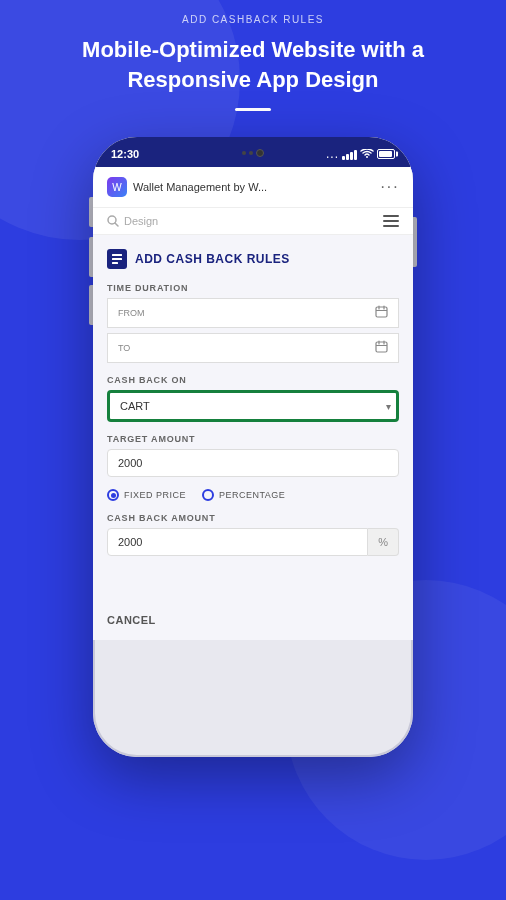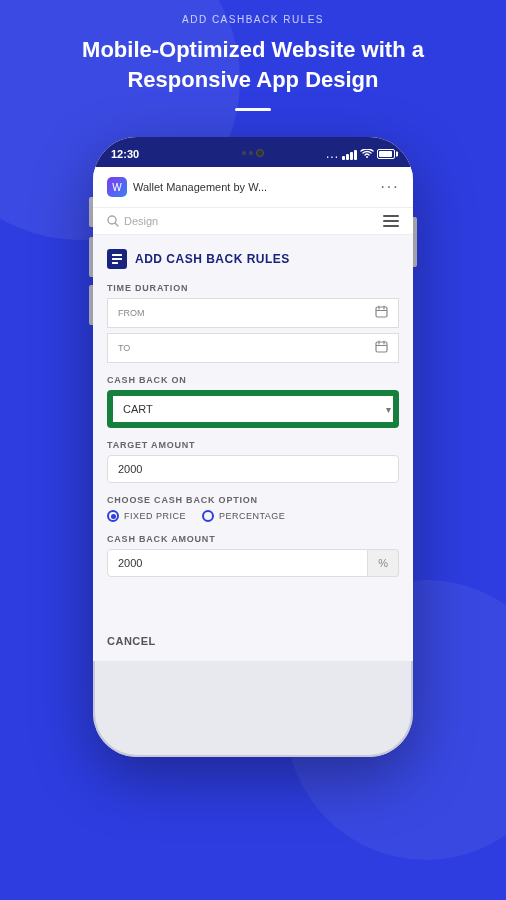--- a/index.html
+++ b/index.html
@@ -333,21 +333,21 @@
       font-size: 12px;
     }
 
     .select-wrapper {
       position: relative;
     }
 
     .select-wrapper select {
       width: 100%;
       background: #fff;
-      border: 6px solid #15803d;
+      border: 3px solid #15803d;
       border-radius: 4px;
       padding: 7px 31px 7px 10px;
       font-size: 11px;
       color: #333;
       appearance: none;
       outline: none;
     }
 
     .select-arrow {
       position: absolute;
@@ -637,21 +637,20 @@
           <span class="select-arrow">▾</span>
         </div>
       </div>
 
       <div class="field-group">
         <div class="field-label">TARGET AMOUNT</div>
         <input class="target-input" type="text" value="2000" style="">
       </div>
 
       <div class="field-group">
-        <div class="field-label">CHOOSE CASH BACK OPTION</div>
         <div class="radio-group">
           <div class="radio-option">
             <div class="radio-circle selected"></div>
             <span class="radio-label">FIXED PRICE</span>
           </div>
           <div class="radio-option">
             <div class="radio-circle"></div>
             <span class="radio-label">PERCENTAGE</span>
           </div>
         </div>

